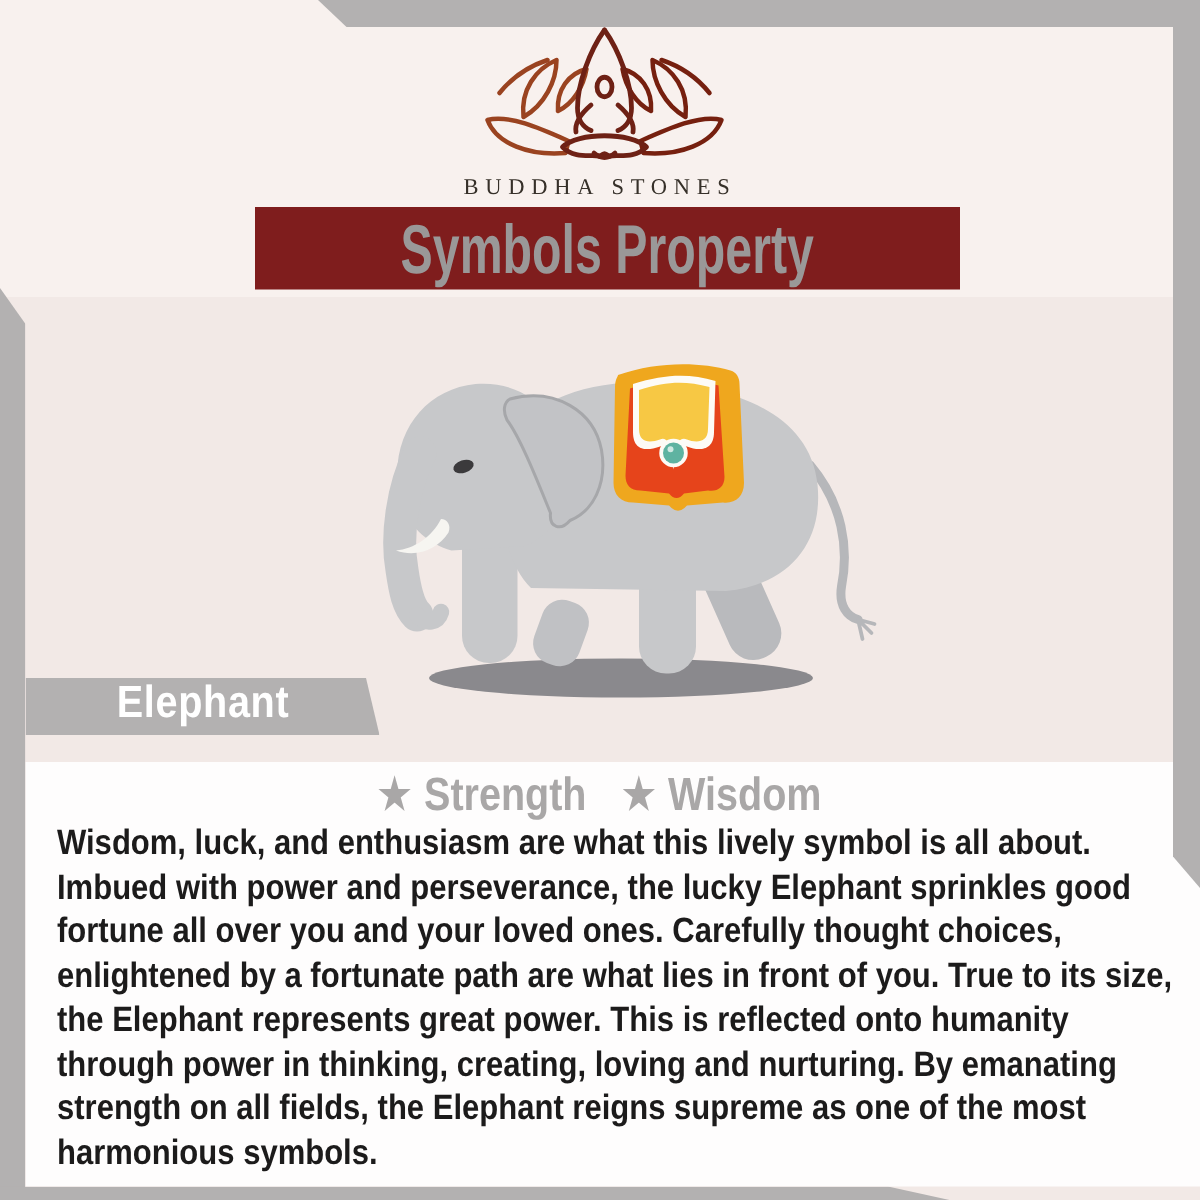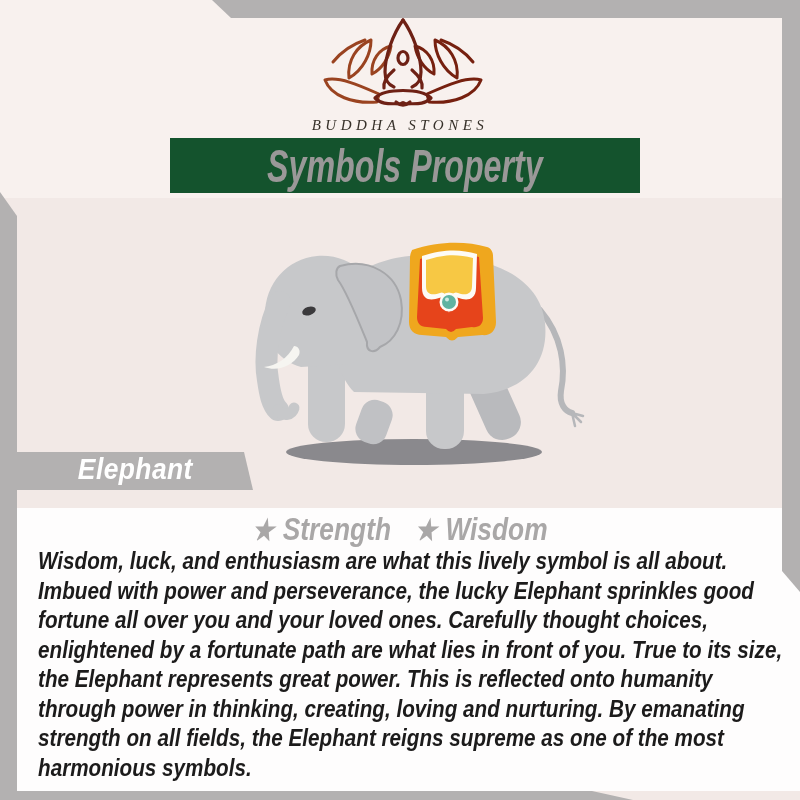--- a/index.html
+++ b/index.html
@@ -1,39 +1,39 @@
 <!DOCTYPE html>
 <html><head>
 <meta charset="utf-8">
 <style>
   html,body{margin:0;padding:0;background:#ffffff;}
   .stage{
     position:relative;width:800px;height:800px;overflow:hidden;
-    font-family:"Liberation Sans",sans-serif;background:#f2e9e6;font-style:italic;
+    font-family:"Liberation Sans",sans-serif;background:#f2e9e6;
   }
   .abs{position:absolute;}
   .bg-top{left:0;top:0;width:800px;height:198px;background:#f8f1ee;}
   .bg-bottom{left:0;top:198px;width:800px;height:602px;background:#f2e9e6;}
   .white-panel{left:17px;top:508px;width:783px;height:283px;background:#fefdfd;}
   .ribbon{background:#b3b1b1;}
   .ribbon-top{left:0;top:0;width:800px;height:18px;
     clip-path:polygon(212px 0,800px 0,800px 18px,231px 18px);}
   .ribbon-right{left:782px;top:0;width:18px;height:592px;
     clip-path:polygon(0 0,18px 0,18px 592px,0 571px);}
   .ribbon-left{left:0;top:192px;width:17px;height:608px;
     clip-path:polygon(0 0,17px 24px,17px 608px,0 608px);}
   .ribbon-bottom{left:0;top:791px;width:633px;height:9px;
     clip-path:polygon(0 0,592px 0,633px 9px,0 9px);}
   .brand-name{
     left:0;top:117px;width:800px;text-align:center;
     font-family:"Liberation Serif",serif;font-size:15px;letter-spacing:4.5px;
     color:#363029;font-weight:normal;
   }
   .title-banner{
-    left:170px;top:138px;width:470px;height:55px;background:#14532d;
+    left:170px;top:138px;width:470px;height:55px;background:#7f1d1d;
     display:flex;align-items:flex-end;justify-content:center;
   }
   .title-banner span{
     font-size:46px;font-weight:bold;color:#9a9898;white-space:nowrap;
     transform:scaleX(0.70);letter-spacing:0px;
   }
   .symbol-banner{
     left:17px;top:452px;width:236px;height:38px;background:#b3b1b1;
     clip-path:polygon(0 0,227px 0,236px 38px,0 38px);
     display:flex;align-items:flex-start;justify-content:center;

